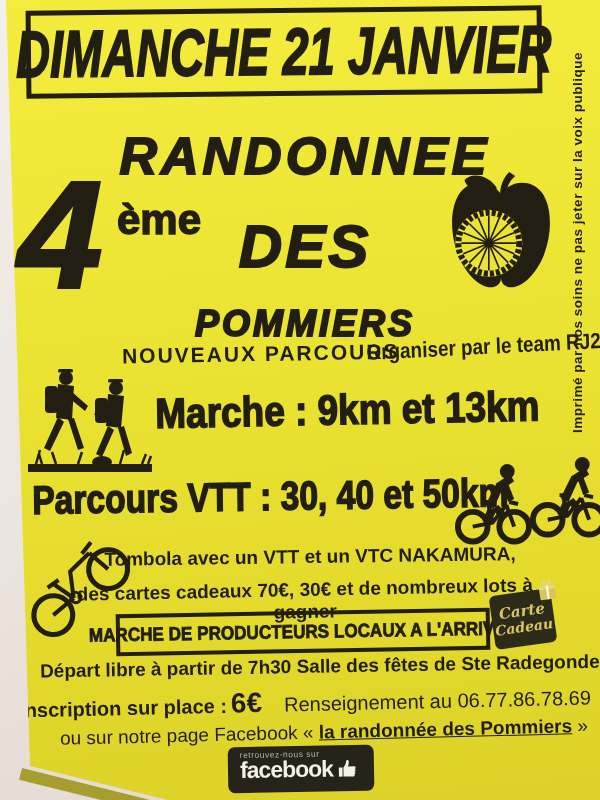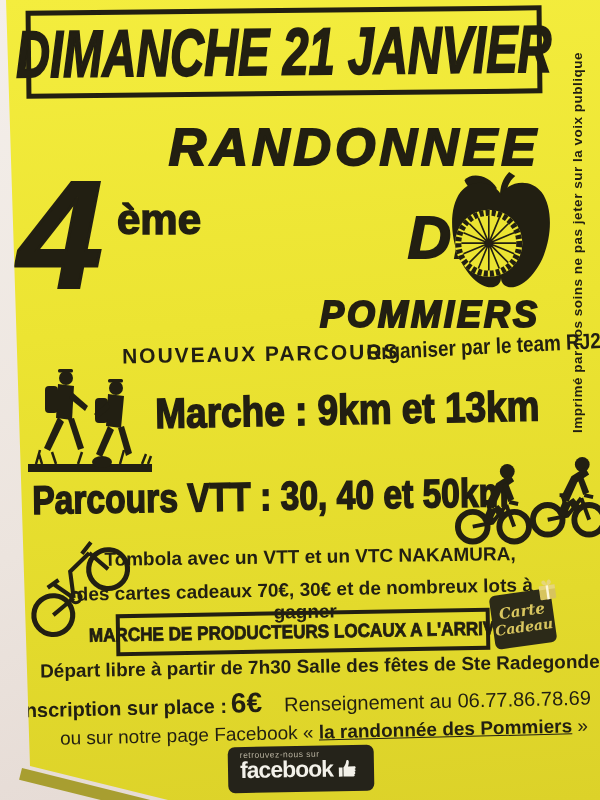--- a/index.html
+++ b/index.html
@@ -22,21 +22,21 @@
     clip-path:polygon(6px 0,600px 0,600px 800px,168px 800px,30px 766px);
     color:var(--ink);
   }
   .abs{position:absolute;}
   
   .banner{left:26px;top:8px;width:506px;height:78px;border:5px solid var(--ink);
     display:flex;align-items:center;justify-content:center;transform:rotate(-0.6deg);}
   .banner span{display:inline-block;font-size:50px;font-weight:bold;font-style:italic;
     letter-spacing:0px;transform:scale(0.94,1.32);-webkit-text-stroke:1.5px var(--ink);white-space:nowrap;}
   
-  .title{left:70px;top:117px;width:470px;text-align:right;font-style:italic;font-weight:bold;}
+  .title{left:70px;top:126px;width:470px;text-align:center;font-style:italic;font-weight:bold;}
   .title .l1{font-size:52px;letter-spacing:4px;-webkit-text-stroke:2px var(--ink);}
   .title .l2{font-size:60px;letter-spacing:3px;margin-top:26px;-webkit-text-stroke:2px var(--ink);}
   .title .l3{font-size:36px;letter-spacing:3px;margin-top:22px;-webkit-text-stroke:2px var(--ink);}
   .ed-num{left:18px;top:158px;font-size:152px;line-height:1;font-weight:bold;font-style:italic;
     -webkit-text-stroke:3px var(--ink);}
   .ed-suf{left:117px;top:196px;font-size:42px;font-weight:bold;-webkit-text-stroke:1.5px var(--ink);}
   
   .nouveaux{left:122px;top:342px;font-size:21px;font-weight:bold;letter-spacing:2px;transform:rotate(-1deg);}
   .organiser{left:366px;top:340px;font-size:22px;font-weight:bold;white-space:nowrap;
     transform:scaleX(0.86) rotate(-2.5deg);transform-origin:left top;}

